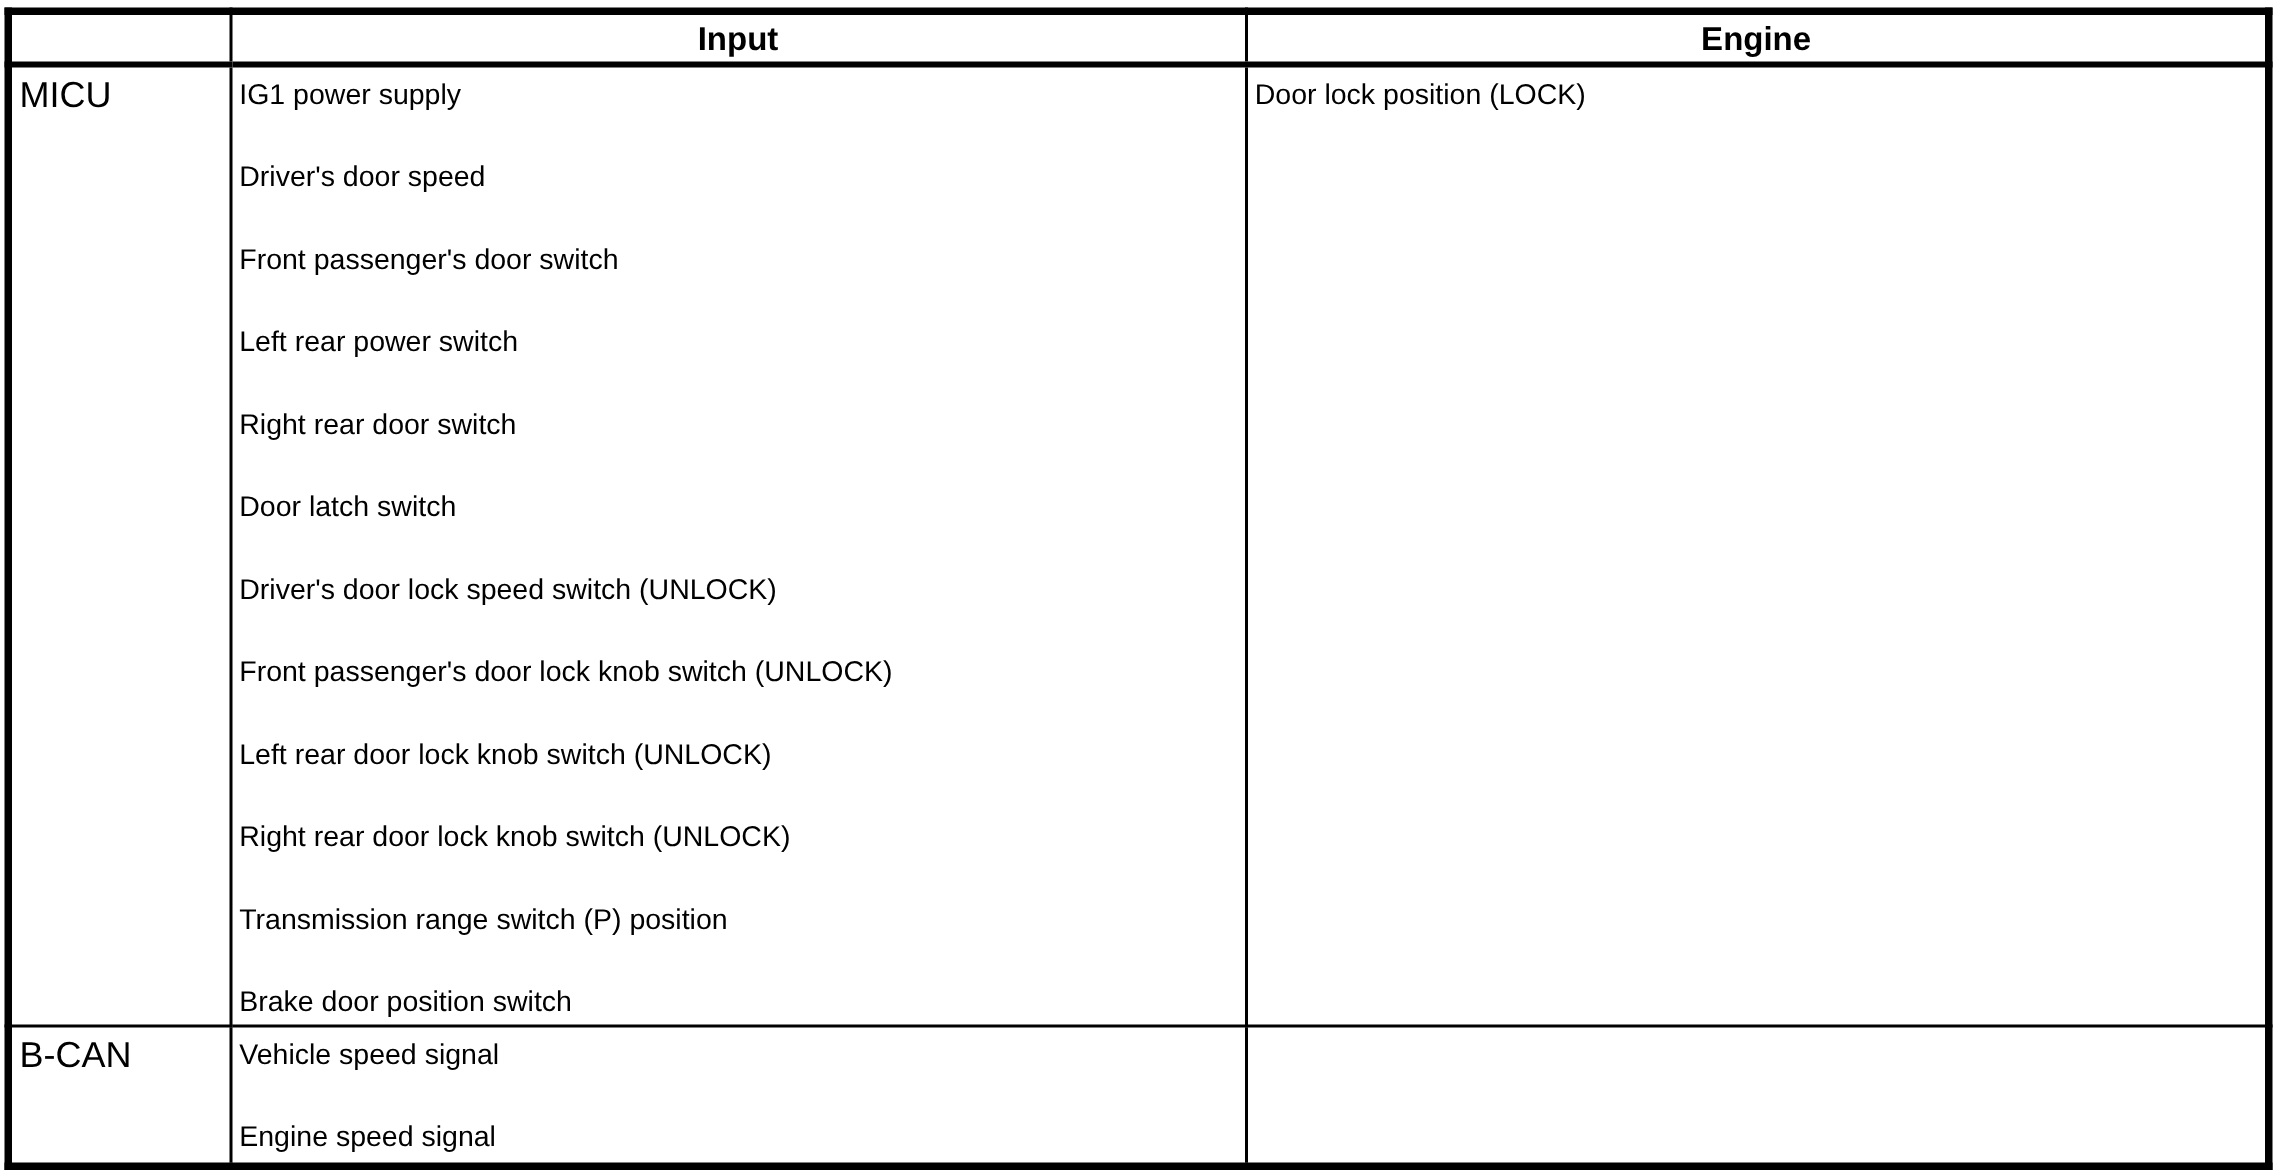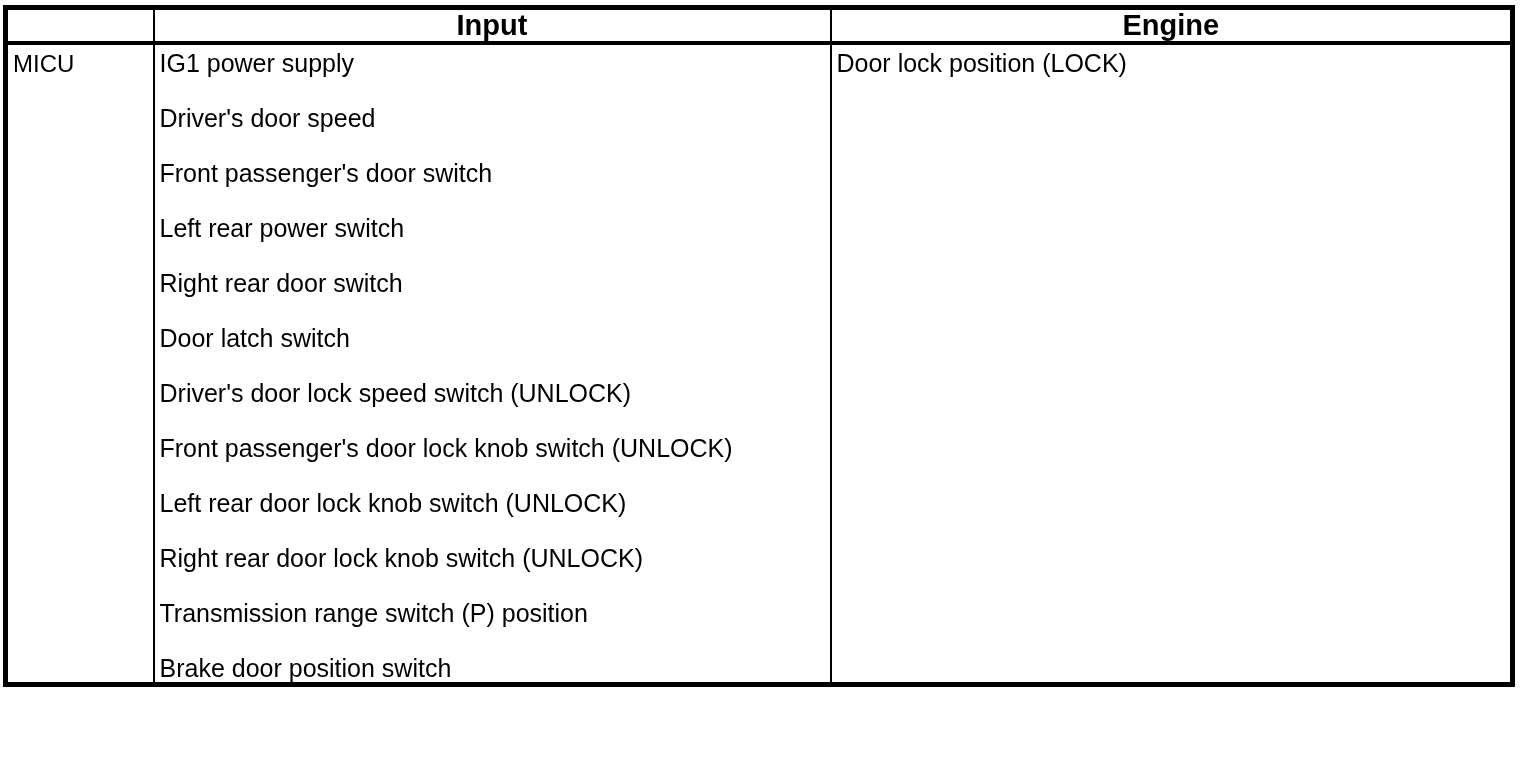--- a/index.html
+++ b/index.html
@@ -30,34 +30,34 @@
   th, td {
     border: 2px solid #000000;
     vertical-align: top;
     box-sizing: border-box;
     overflow: hidden;
   }
   thead th {
     border-bottom: 4px solid #000000;
     height: 33px;
     padding: 0;
-    font-size: 29px;
+    font-size: 22px;
     line-height: 31px;
     font-weight: bold;
     text-align: center;
     vertical-align: middle;
   }
   td.label-cell {
     padding: 5px 2px 0 5px;
     font-size: 24px;
     line-height: 27px;
   }
   td.list-cell {
     padding: 5px 4px 0 5px;
-    font-size: 25px;
+    font-size: 19px;
     line-height: 27px;
   }
   tr.row-micu { height: 641px; }
   tr.row-bcan { height: 93px; }
   p.item {
     margin: 0 0 28px 0;
     padding: 0;
     line-height: 27px;
     white-space: nowrap;
   }
@@ -93,14 +93,22 @@
         <p class="item">Front passenger's door lock knob switch (UNLOCK)</p>
         <p class="item">Left rear door lock knob switch (UNLOCK)</p>
         <p class="item">Right rear door lock knob switch (UNLOCK)</p>
         <p class="item">Transmission range switch (P) position</p>
         <p class="item">Brake door position switch</p>
       </td>
       <td class="list-cell">
         <p class="item">Door lock position (LOCK)</p>
       </td>
     </tr>
+    <tr class="row-bcan">
+      <td class="label-cell">B-CAN</td>
+      <td class="list-cell">
+        <p class="item">Vehicle speed signal</p>
+        <p class="item">Engine speed signal</p>
+      </td>
+      <td class="list-cell"></td>
+    </tr>
   </tbody>
 </table>
 
 </body></html>

